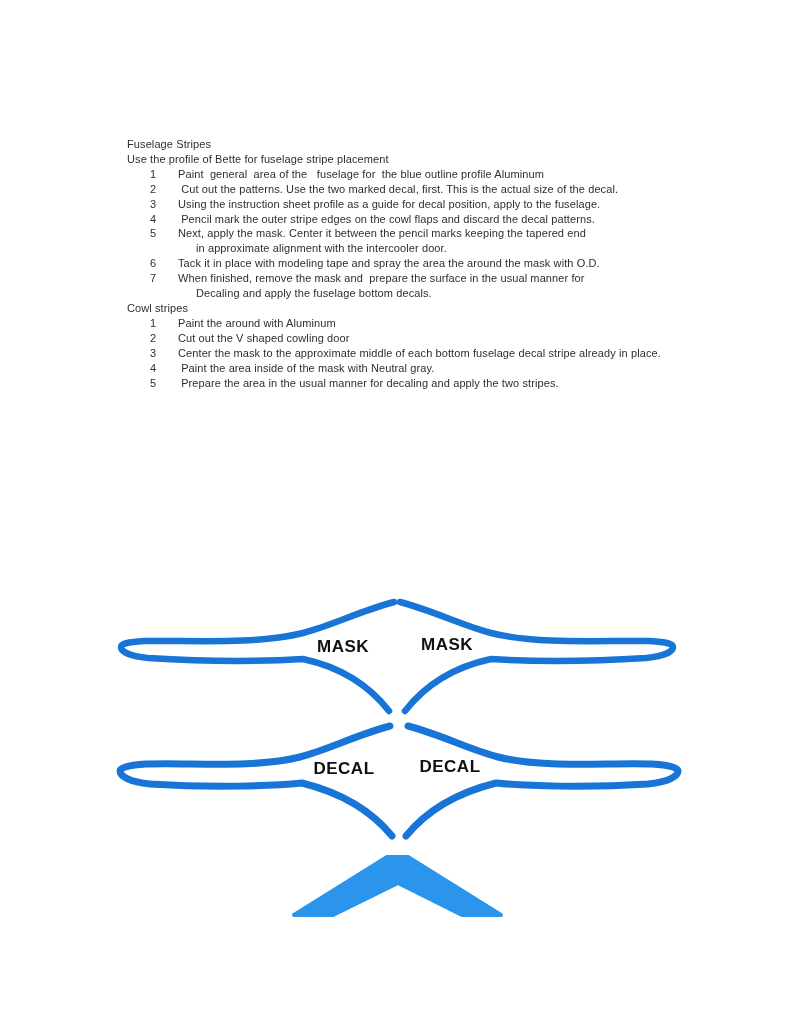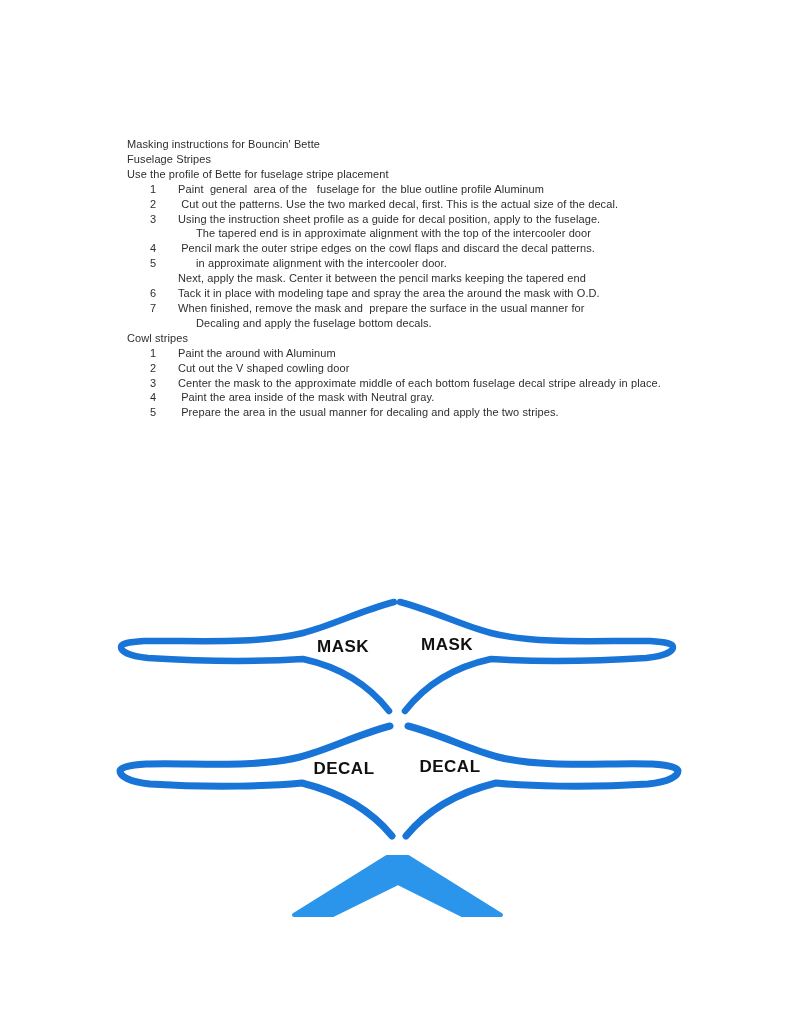--- a/index.html
+++ b/index.html
@@ -33,21 +33,20 @@
     fill:#101010;
   }
   .diagram-svg{position:absolute;left:0;top:0;}
 </style>
 </head>
 <body>
 
 <div class="page">
 
   <div class="doc">
-    <div class="line">Masking instructions for Bouncin' Bette</div>
 
     <div>
       <div class="line heading">Fuselage Stripes</div>
       <div class="line">Use the profile of Bette for fuselage stripe placement</div>
       <div class="steps">
           <div class="step">
             <span class="num">1</span>
             <span class="lines">
               <div class="line">Paint  general  area of the   fuselage for  the blue outline profile Aluminum</div>
             </span>
@@ -55,34 +54,33 @@
           <div class="step">
             <span class="num">2</span>
             <span class="lines">
               <div class="line"> Cut out the patterns. Use the two marked decal, first. This is the actual size of the decal.</div>
             </span>
           </div>
           <div class="step">
             <span class="num">3</span>
             <span class="lines">
               <div class="line">Using the instruction sheet profile as a guide for decal position, apply to the fuselage.</div>
-              <div class="line cont">The tapered end is in approximate alignment with the top of the intercooler door</div>
             </span>
           </div>
           <div class="step">
             <span class="num">4</span>
             <span class="lines">
               <div class="line"> Pencil mark the outer stripe edges on the cowl flaps and discard the decal patterns.</div>
             </span>
           </div>
           <div class="step">
             <span class="num">5</span>
             <span class="lines">
+              <div class="line">Next, apply the mask. Center it between the pencil marks keeping the tapered end</div>
               <div class="line cont">in approximate alignment with the intercooler door.</div>
-              <div class="line">Next, apply the mask. Center it between the pencil marks keeping the tapered end</div>
             </span>
           </div>
           <div class="step">
             <span class="num">6</span>
             <span class="lines">
               <div class="line">Tack it in place with modeling tape and spray the area the around the mask with O.D.</div>
             </span>
           </div>
           <div class="step">
             <span class="num">7</span>

